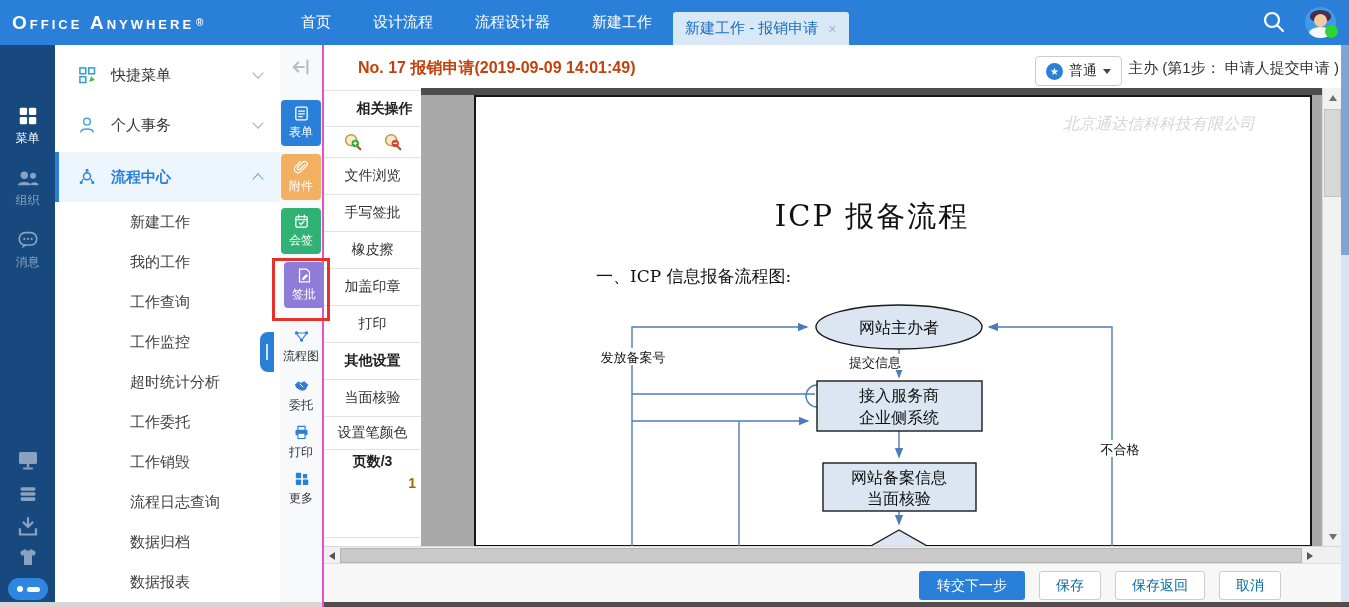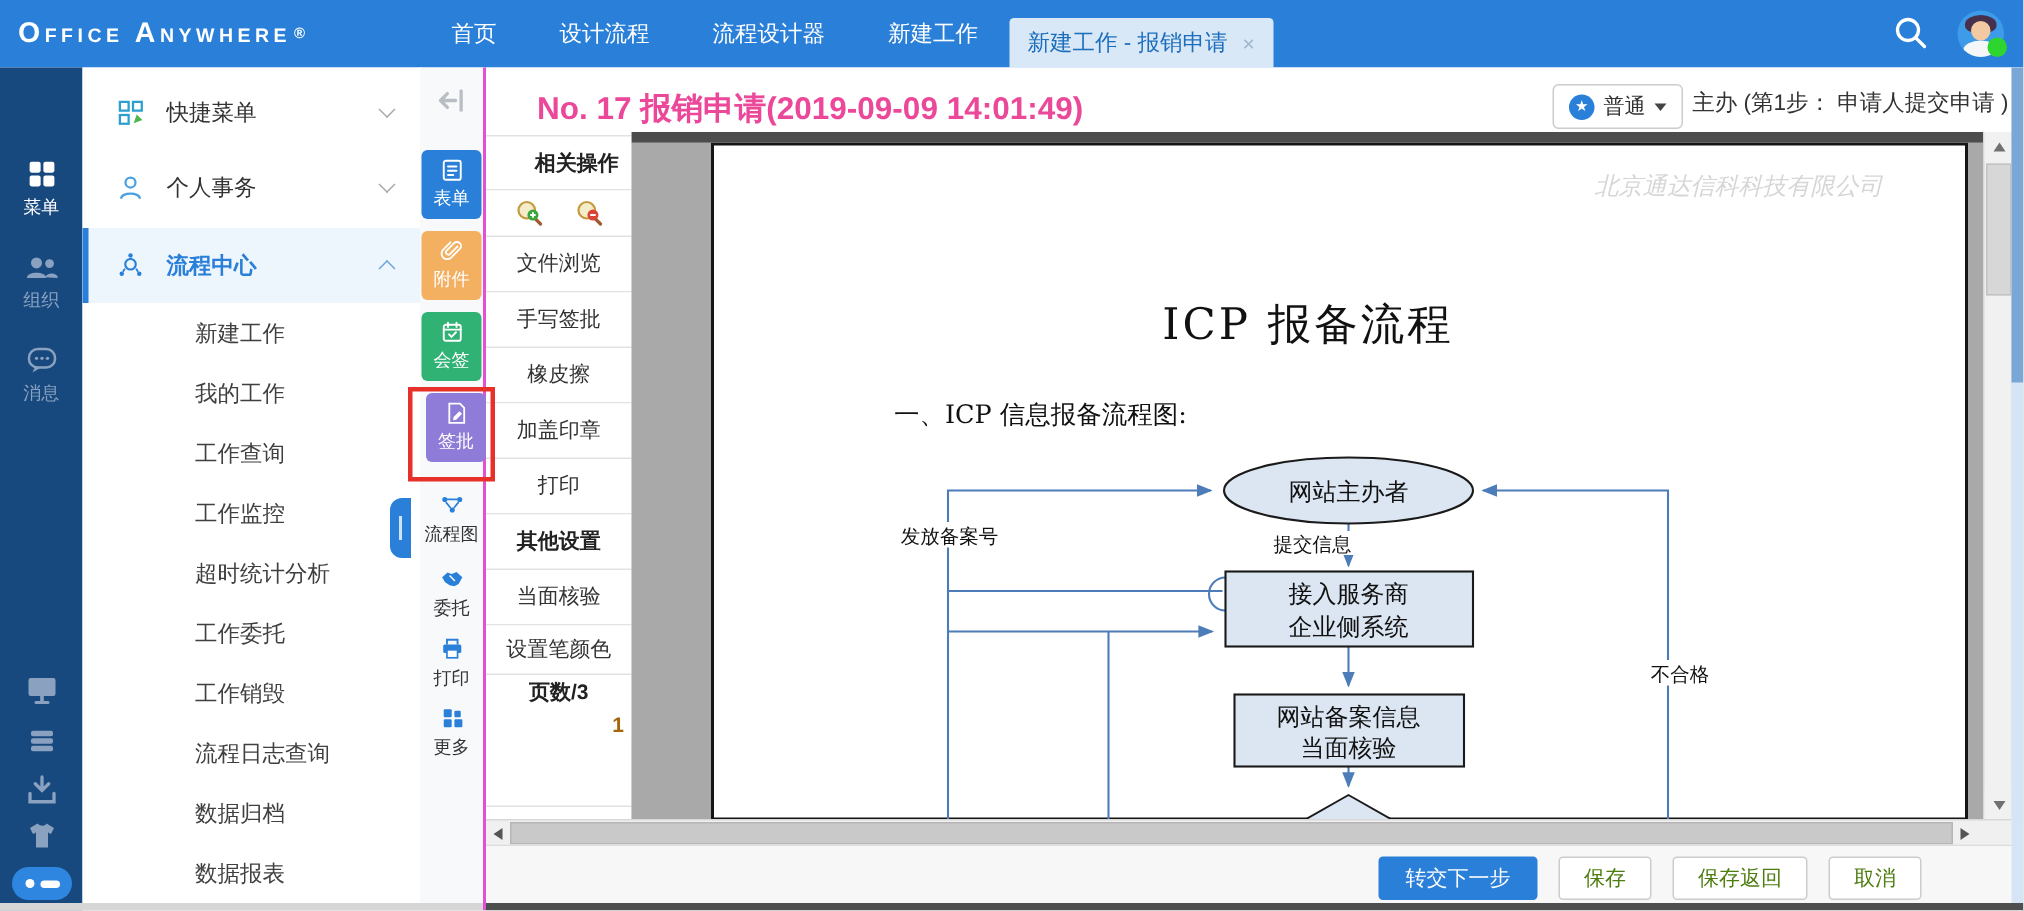--- a/index.html
+++ b/index.html
@@ -58,21 +58,21 @@
   .tb-big{width:40px;height:46px;border-radius:4px;color:#fff;display:flex;flex-direction:column;
           align-items:center;justify-content:center;gap:2px;font-size:12px;cursor:pointer;}
   .tb-small{width:42px;display:flex;flex-direction:column;align-items:center;gap:3px;font-size:12px;
             color:#333;cursor:pointer;}
   .tb-small .sico{width:17px;height:17px;color:#2a80d8;}
   .redbox{left:272px;top:258px;width:52px;height:57px;border:3px solid #e8302a;background:transparent;z-index:6;}
   .magenta{left:322px;top:45px;width:2px;height:562px;background:#e44fd4;z-index:5;}
 
   
   .main{left:324px;top:45px;width:1025px;height:562px;background:#fff;}
-  .work-title{left:34px;top:13px;font-size:21px;font-weight:bold;color:#ec4899;}
+  .work-title{left:34px;top:13px;font-size:16px;font-weight:bold;color:#c2410c;}
   .priority-btn{left:711px;top:11px;height:28px;display:flex;align-items:center;gap:6px;background:#fff;
                 border:1px solid #ccc;border-radius:4px;padding:0 10px;font-size:14px;color:#333;cursor:pointer;}
   .pri-star{width:17px;height:17px;border-radius:50%;background:#2a80d8;color:#fff;font-size:10px;
             display:flex;align-items:center;justify-content:center;}
   .caret{width:0;height:0;border-left:4px solid transparent;border-right:4px solid transparent;border-top:5px solid #444;}
   .step-text{right:10px;top:14px;font-size:15px;color:#333;}
 
   
   .ops{left:0;top:43px;width:97px;height:458px;background:#fff;border-right:1px solid #e2e2e2;}
   .ops-row{box-sizing:border-box;width:97px;display:flex;align-items:center;justify-content:center;
@@ -111,21 +111,21 @@
   .tri-right{width:0;height:0;border-top:4px solid transparent;border-bottom:4px solid transparent;border-left:6px solid #555;}
   .hs-thumb{position:absolute;left:16px;top:1px;width:962px;height:15px;background:#c9c9c9;border:1px solid #b5b5b5;
             box-sizing:border-box;cursor:pointer;}
   .scroll-corner{left:994px;top:501px;width:31px;height:17px;background:#f0f0f0;border-top:1px solid #d8d8d8;}
 
   
   .footer{left:0;top:518px;width:1025px;height:44px;background:#f7f7f7;border-top:1px solid #ddd;
           box-sizing:border-box;display:flex;align-items:center;justify-content:flex-end;gap:14px;padding-right:68px;}
   .btn{height:29px;border-radius:3px;font-size:14px;display:flex;align-items:center;padding:0 16px;cursor:pointer;box-sizing:border-box;}
   .btn-primary{background:#2a80d8;color:#fff;padding:9px 18px;}
-  .btn-plain{background:#fff;border:1px solid #ccc;color:#4d7c0f;}
+  .btn-plain{background:#fff;border:1px solid #ccc;color:#0369a1;}
 
   
   .outer-scroll{left:1341px;top:45px;width:8px;height:562px;background:#d5e5f6;}
   .outer-thumb{position:absolute;left:0;top:0;width:8px;height:210px;background:#7ba7d7;cursor:pointer;}
   .edge-left{left:0;top:602px;width:324px;height:5px;background:#d6d6d6;}
   .edge-right{left:324px;top:602px;width:1025px;height:5px;background:#4e4e4e;}
 </style>
 </head>
 <body>
 

